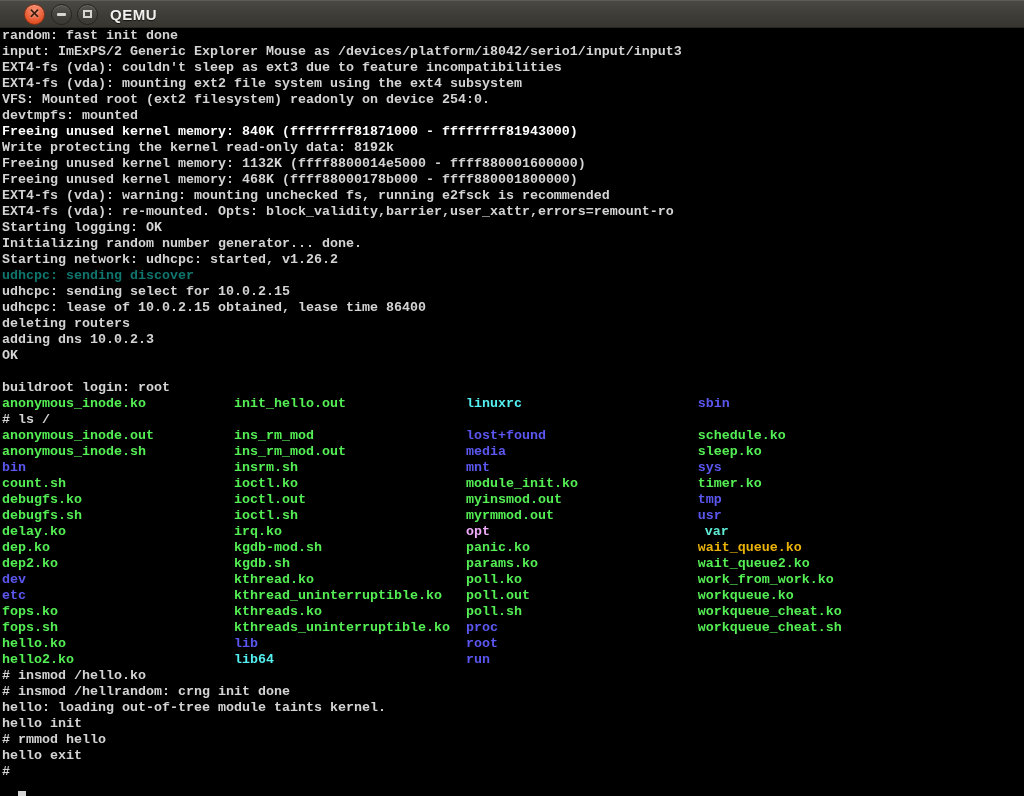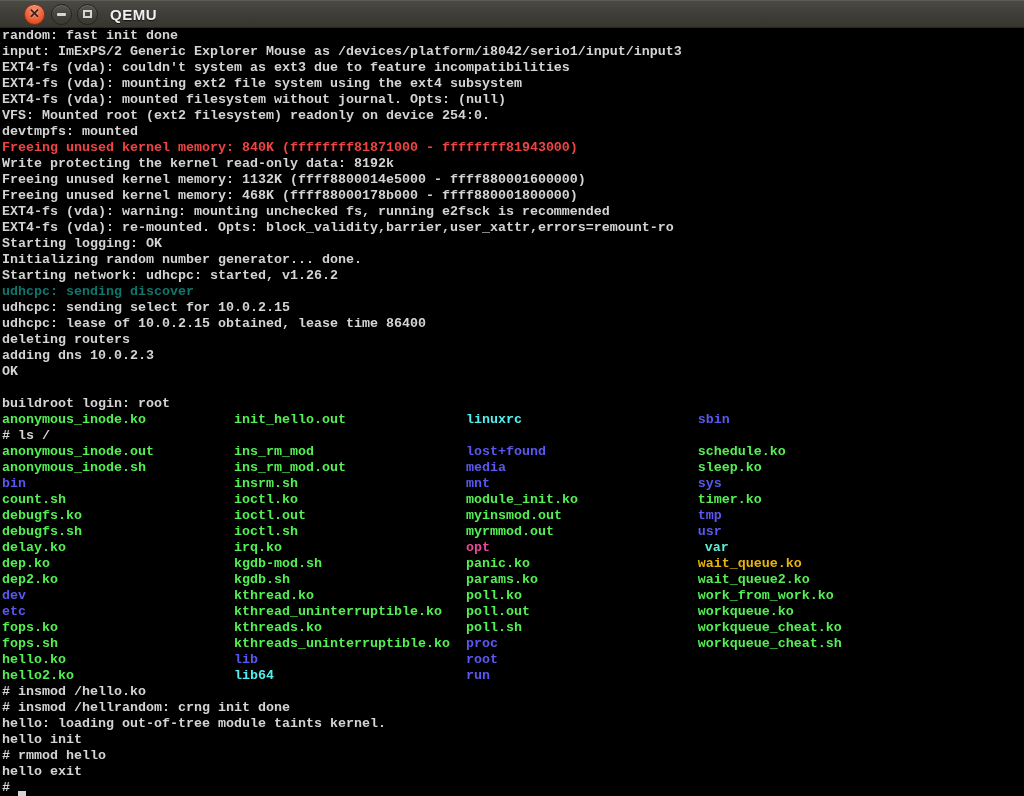--- a/index.html
+++ b/index.html
@@ -67,26 +67,25 @@
     <div class="wb max">
       <span class="sq-glyph"></span>
     </div>
     <div class="title">QEMU</div>
   </div>
 
   <div class="console">
     <div id="screen">
         <div class="line"><span style="color: rgb(212, 212, 212);">random: fast init done</span></div>
         <div class="line"><span style="color: rgb(212, 212, 212);">input: ImExPS/2 Generic Explorer Mouse as /devices/platform/i8042/serio1/input/input3</span></div>
-        <div class="line"><span style="color: rgb(212, 212, 212);">EXT4-fs (vda): couldn't system as ext3 due to feature incompatibilities</span></div>
+        <div class="line"><span style="color: rgb(212, 212, 212);">EXT4-fs (vda): couldn't sleep as ext3 due to feature incompatibilities</span></div>
         <div class="line"><span style="color: rgb(212, 212, 212);">EXT4-fs (vda): mounting ext2 file system using the ext4 subsystem</span></div>
-        <div class="line"><span style="color: rgb(212, 212, 212);">EXT4-fs (vda): mounted filesystem without journal. Opts: (null)</span></div>
         <div class="line"><span style="color: rgb(212, 212, 212);">VFS: Mounted root (ext2 filesystem) readonly on device 254:0.</span></div>
         <div class="line"><span style="color: rgb(212, 212, 212);">devtmpfs: mounted</span></div>
-        <div class="line"><span style="color: #ef4444; margin-top: 16px;">Freeing unused kernel memory: 840K (ffffffff81871000 - ffffffff81943000)</span></div>
+        <div class="line"><span style="color: #ffffff; margin-top: 16px;">Freeing unused kernel memory: 840K (ffffffff81871000 - ffffffff81943000)</span></div>
         <div class="line"><span style="color: rgb(212, 212, 212);">Write protecting the kernel read-only data: 8192k</span></div>
         <div class="line"><span style="color: rgb(212, 212, 212);">Freeing unused kernel memory: 1132K (ffff8800014e5000 - ffff880001600000)</span></div>
         <div class="line"><span style="color: rgb(212, 212, 212);">Freeing unused kernel memory: 468K (ffff88000178b000 - ffff880001800000)</span></div>
         <div class="line"><span style="color: rgb(212, 212, 212);">EXT4-fs (vda): warning: mounting unchecked fs, running e2fsck is recommended</span></div>
         <div class="line"><span style="color: rgb(212, 212, 212);">EXT4-fs (vda): re-mounted. Opts: block_validity,barrier,user_xattr,errors=remount-ro</span></div>
         <div class="line"><span style="color: rgb(212, 212, 212);">Starting logging: OK</span></div>
         <div class="line"><span style="color: rgb(212, 212, 212);">Initializing random number generator... done.</span></div>
         <div class="line"><span style="color: rgb(212, 212, 212);">Starting network: udhcpc: started, v1.26.2</span></div>
         <div class="line"><span style="color: #0f766e; margin-top: 27px;">udhcpc: sending discover</span></div>
         <div class="line"><span style="color: rgb(212, 212, 212);">udhcpc: sending select for 10.0.2.15</span></div>
@@ -97,21 +96,21 @@
         <div class="line"><span style="color: rgb(212, 212, 212);"></span></div>
         <div class="line"><span style="color: rgb(212, 212, 212);">buildroot login: root</span></div>
         <div class="line"><span style="color: rgb(84, 239, 84);">anonymous_inode.ko           </span><span style="color: rgb(84, 239, 84);">init_hello.out               </span><span style="color: rgb(84, 239, 239);">linuxrc                      </span><span style="color: rgb(91, 87, 240);">sbin</span></div>
         <div class="line"><span style="color: rgb(212, 212, 212);"># ls /</span></div>
         <div class="line"><span style="color: rgb(84, 239, 84);">anonymous_inode.out          </span><span style="color: rgb(84, 239, 84);">ins_rm_mod                   </span><span style="color: rgb(91, 87, 240);">lost+found                   </span><span style="color: rgb(84, 239, 84);">schedule.ko</span></div>
         <div class="line"><span style="color: rgb(84, 239, 84);">anonymous_inode.sh           </span><span style="color: rgb(84, 239, 84);">ins_rm_mod.out               </span><span style="color: rgb(91, 87, 240);">media                        </span><span style="color: rgb(84, 239, 84);">sleep.ko</span></div>
         <div class="line"><span style="color: rgb(91, 87, 240);">bin                          </span><span style="color: rgb(84, 239, 84);">insrm.sh                     </span><span style="color: rgb(91, 87, 240);">mnt                          </span><span style="color: rgb(91, 87, 240);">sys</span></div>
         <div class="line"><span style="color: rgb(84, 239, 84); margin-top: 16px;">count.sh                     </span><span style="color: rgb(84, 239, 84);">ioctl.ko                     </span><span style="color: rgb(84, 239, 84);">module_init.ko               </span><span style="color: rgb(84, 239, 84);">timer.ko</span></div>
         <div class="line"><span style="color: rgb(84, 239, 84);">debugfs.ko                   </span><span style="color: rgb(84, 239, 84);">ioctl.out                    </span><span style="color: rgb(84, 239, 84);">myinsmod.out                 </span><span style="color: rgb(91, 87, 240);">tmp</span></div>
         <div class="line"><span style="color: rgb(84, 239, 84);">debugfs.sh                   </span><span style="color: rgb(84, 239, 84);">ioctl.sh                     </span><span style="color: rgb(84, 239, 84);">myrmmod.out                  </span><span style="color: rgb(91, 87, 240);">usr</span></div>
-        <div class="line"><span style="color: rgb(84, 239, 84);">delay.ko                     </span><span style="color: rgb(84, 239, 84);">irq.ko                       </span><span style="color: #ec4899; font-family: Liberation Mono, monospace;">opt                          </span><span style="color: #5eead4; margin-left: 7px;">var</span></div>
+        <div class="line"><span style="color: rgb(84, 239, 84);">delay.ko                     </span><span style="color: rgb(84, 239, 84);">irq.ko                       </span><span style="color: #f0abfc; font-family: Liberation Mono, monospace;">opt                          </span><span style="color: #5eead4; margin-left: 7px;">var</span></div>
         <div class="line"><span style="color: rgb(84, 239, 84);">dep.ko                       </span><span style="color: rgb(84, 239, 84);">kgdb-mod.sh                  </span><span style="color: rgb(84, 239, 84);">panic.ko                     </span><span style="color: #eab308;">wait_queue.ko</span></div>
         <div class="line"><span style="color: rgb(84, 239, 84);">dep2.ko                      </span><span style="color: rgb(84, 239, 84);">kgdb.sh                      </span><span style="color: rgb(84, 239, 84);">params.ko                    </span><span style="color: rgb(84, 239, 84);">wait_queue2.ko</span></div>
         <div class="line"><span style="color: rgb(91, 87, 240);">dev                          </span><span style="color: rgb(84, 239, 84);">kthread.ko                   </span><span style="color: rgb(84, 239, 84);">poll.ko                      </span><span style="color: rgb(84, 239, 84);">work_from_work.ko</span></div>
         <div class="line"><span style="color: rgb(91, 87, 240);">etc                          </span><span style="color: rgb(84, 239, 84);">kthread_uninterruptible.ko   </span><span style="color: rgb(84, 239, 84);">poll.out                     </span><span style="color: rgb(84, 239, 84);">workqueue.ko</span></div>
         <div class="line"><span style="color: rgb(84, 239, 84);">fops.ko                      </span><span style="color: rgb(84, 239, 84);">kthreads.ko                  </span><span style="color: rgb(84, 239, 84);">poll.sh                      </span><span style="color: rgb(84, 239, 84);">workqueue_cheat.ko</span></div>
         <div class="line"><span style="color: rgb(84, 239, 84);">fops.sh                      </span><span style="color: rgb(84, 239, 84);">kthreads_uninterruptible.ko  </span><span style="color: rgb(91, 87, 240);">proc                         </span><span style="color: rgb(84, 239, 84);">workqueue_cheat.sh</span></div>
         <div class="line"><span style="color: rgb(84, 239, 84);">hello.ko                     </span><span style="color: rgb(91, 87, 240);">lib                          </span><span style="color: rgb(91, 87, 240);">root</span></div>
         <div class="line"><span style="color: rgb(84, 239, 84);">hello2.ko                    </span><span style="color: rgb(84, 239, 239);">lib64                        </span><span style="color: rgb(91, 87, 240);">run</span></div>
         <div class="line"><span style="color: rgb(212, 212, 212);"># insmod /hello.ko</span></div>
         <div class="line"><span style="color: rgb(212, 212, 212);"># insmod /hellrandom: crng init done</span></div>

